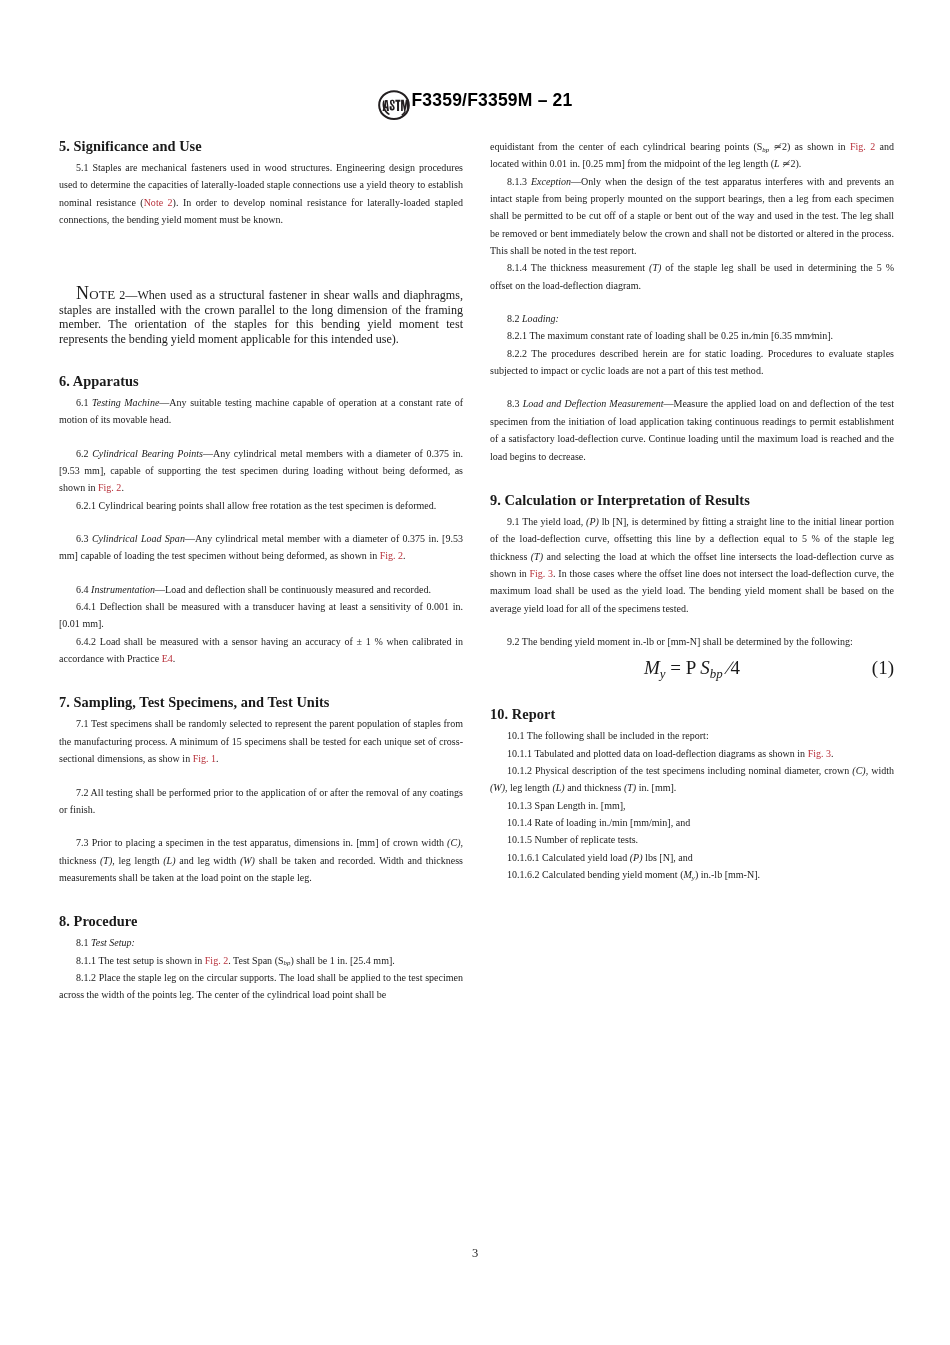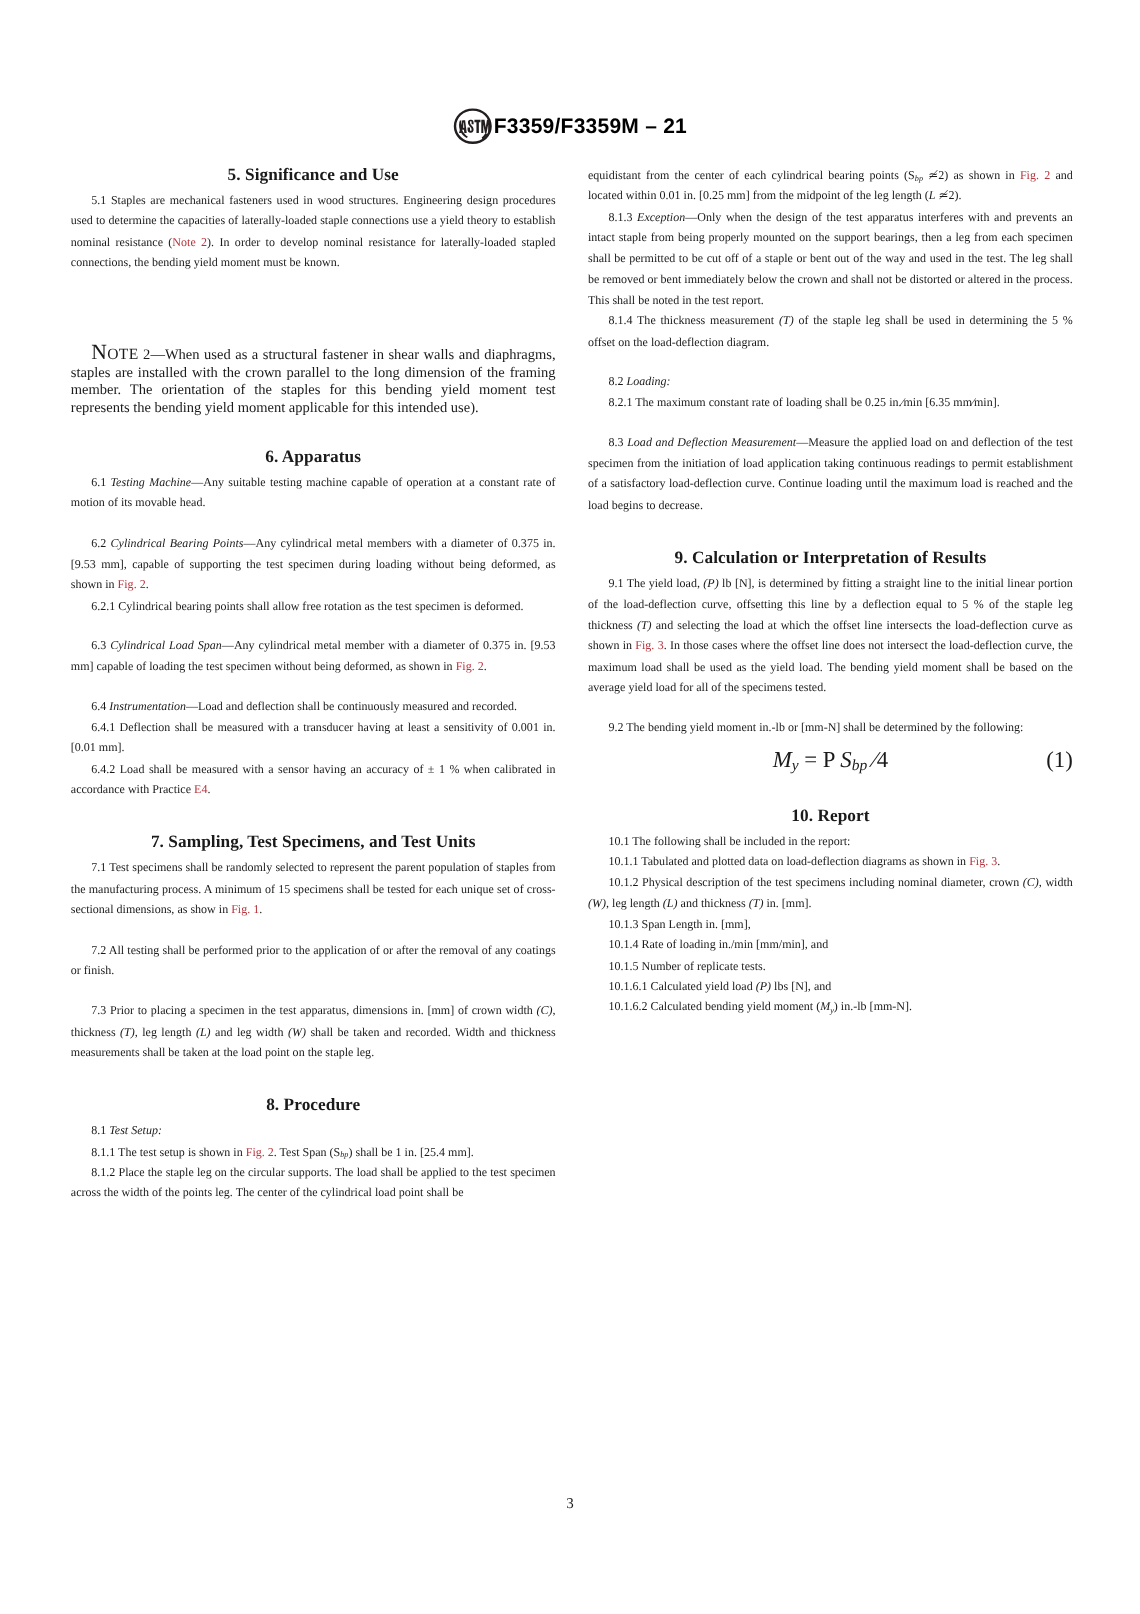--- a/index.html
+++ b/index.html
@@ -23,21 +23,21 @@
     box-sizing: border-box;
   }
 
   
   .header {
     position: absolute;
     top: 90px;
     left: 0;
     width: 950px;
     display: flex;
-    align-items: center;
+    align-items: flex-start;
     justify-content: center;
     gap: 0;
   }
   .astm-logo {
     width: 34px;
     height: 31px;
     display: block;
     flex: none;
   }
   .designation {
@@ -64,21 +64,20 @@
   }
 
   
   .sec-head {
     font-weight: bold;
     font-size: 14.4px;
     line-height: 17px;
     margin: 0 0 4px 0;
     text-indent: 0;
     letter-spacing: 0.05px;
-    text-align: center;
   }
   .sec-head.spaced { margin-top: 27px; }
 
   p.para {
     margin: 0;
     font-size: 10px;
     line-height: 17.35px;
     text-align: justify;
     text-indent: 17px;
     hyphens: manual;
@@ -219,20 +218,21 @@
       <p class="para" style="text-indent:0"><span>equidistant from the center of each cylindrical bearing points (S</span><sub>bp</sub><span> ≄2) as shown in </span><span class="ref">Fig. 2</span><span> and located within 0.01 in. [0.25 mm] from the midpoint of the leg length (</span><i>L</i><span> ≄2).</span></p>
 
       <p class="para"><span>8.1.3 </span><i>Exception</i><span>—Only when the design of the test apparatus interferes with and prevents an intact staple from being properly mounted on the support bearings, then a leg from each specimen shall be permitted to be cut off of a staple or bent out of the way and used in the test. The leg shall be removed or bent immediately below the crown and shall not be distorted or altered in the process. This shall be noted in the test report.</span></p>
 
       <p class="para"><span>8.1.4 The thickness measurement </span><i>(T)</i><span> of the staple leg shall be used in determining the 5 % offset on the load-deflection diagram.</span></p>
 
       <p class="para gap-before"><span>8.2 </span><i>Loading:</i></p>
 
       <p class="para">8.2.1 The maximum constant rate of loading shall be 0.25 in.∕min [6.35 mm∕min].</p>
 
+      <p class="para">8.2.2 The procedures described herein are for static loading. Procedures to evaluate staples subjected to impact or cyclic loads are not a part of this test method.</p>
 
       <p class="para gap-before"><span>8.3 </span><i>Load and Deflection Measurement</i><span>—Measure the applied load on and deflection of the test specimen from the initiation of load application taking continuous readings to permit establishment of a satisfactory load-deflection curve. Continue loading until the maximum load is reached and the load begins to decrease.</span></p>
 
       <h2 class="sec-head spaced">9.  Calculation or Interpretation of Results</h2>
 
       <p class="para"><span>9.1 The yield load, </span><i>(P)</i><span> lb [N], is determined by fitting a straight line to the initial linear portion of the load-deflection curve, offsetting this line by a deflection equal to 5 % of the staple leg thickness </span><i>(T)</i><span> and selecting the load at which the offset line intersects the load-deflection curve as shown in </span><span class="ref">Fig. 3</span><span>. In those cases where the offset line does not intersect the load-deflection curve, the maximum load shall be used as the yield load. The bending yield moment shall be based on the average yield load for all of the specimens tested.</span></p>
 
       <p class="para gap-before">9.2 The bending yield moment in.-lb or [mm-N] shall be determined by the following:</p>
 
       <div class="equation">

